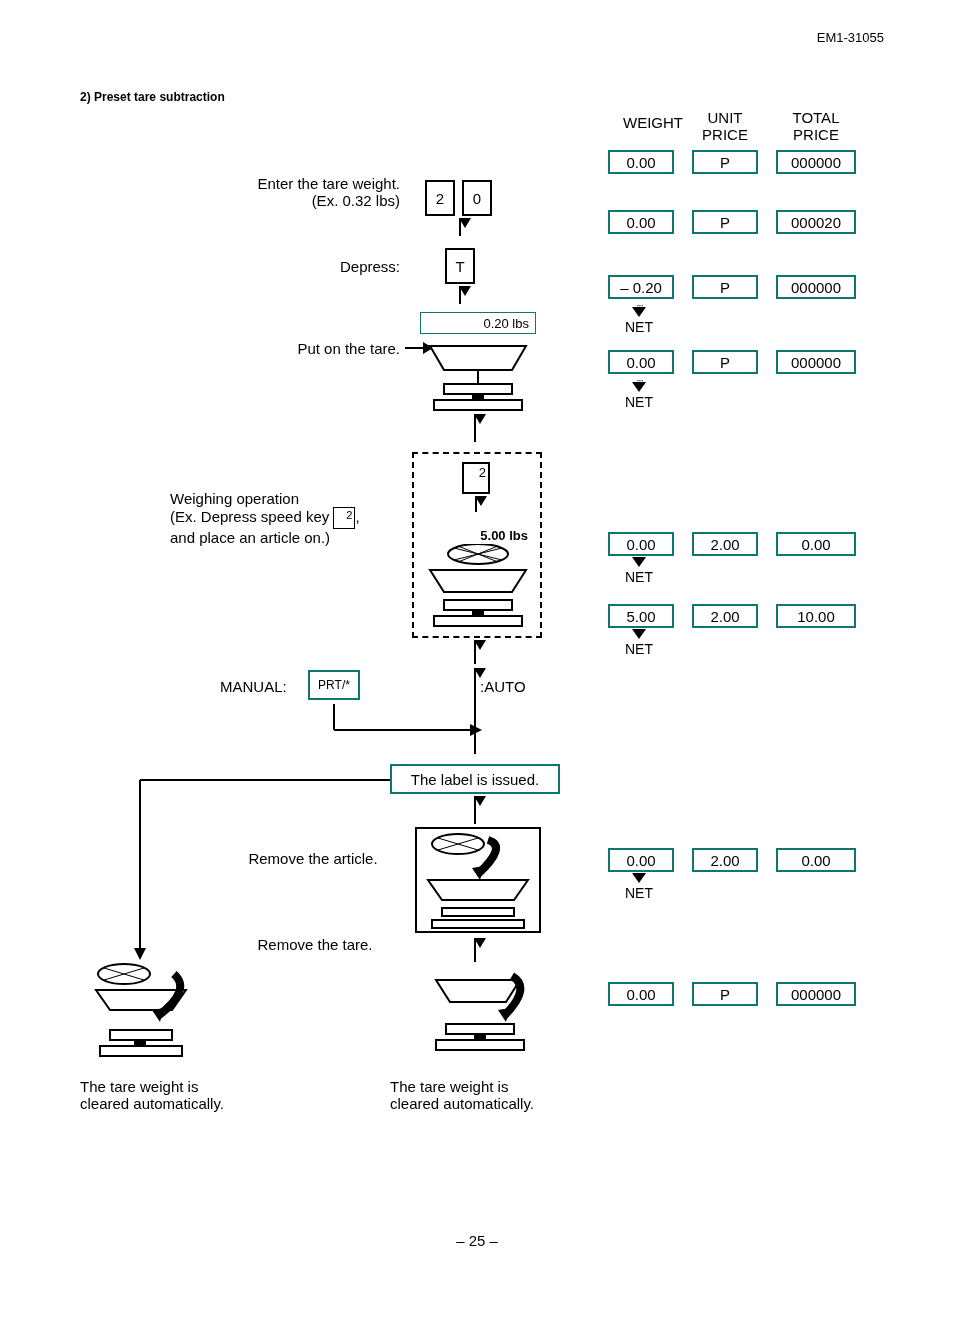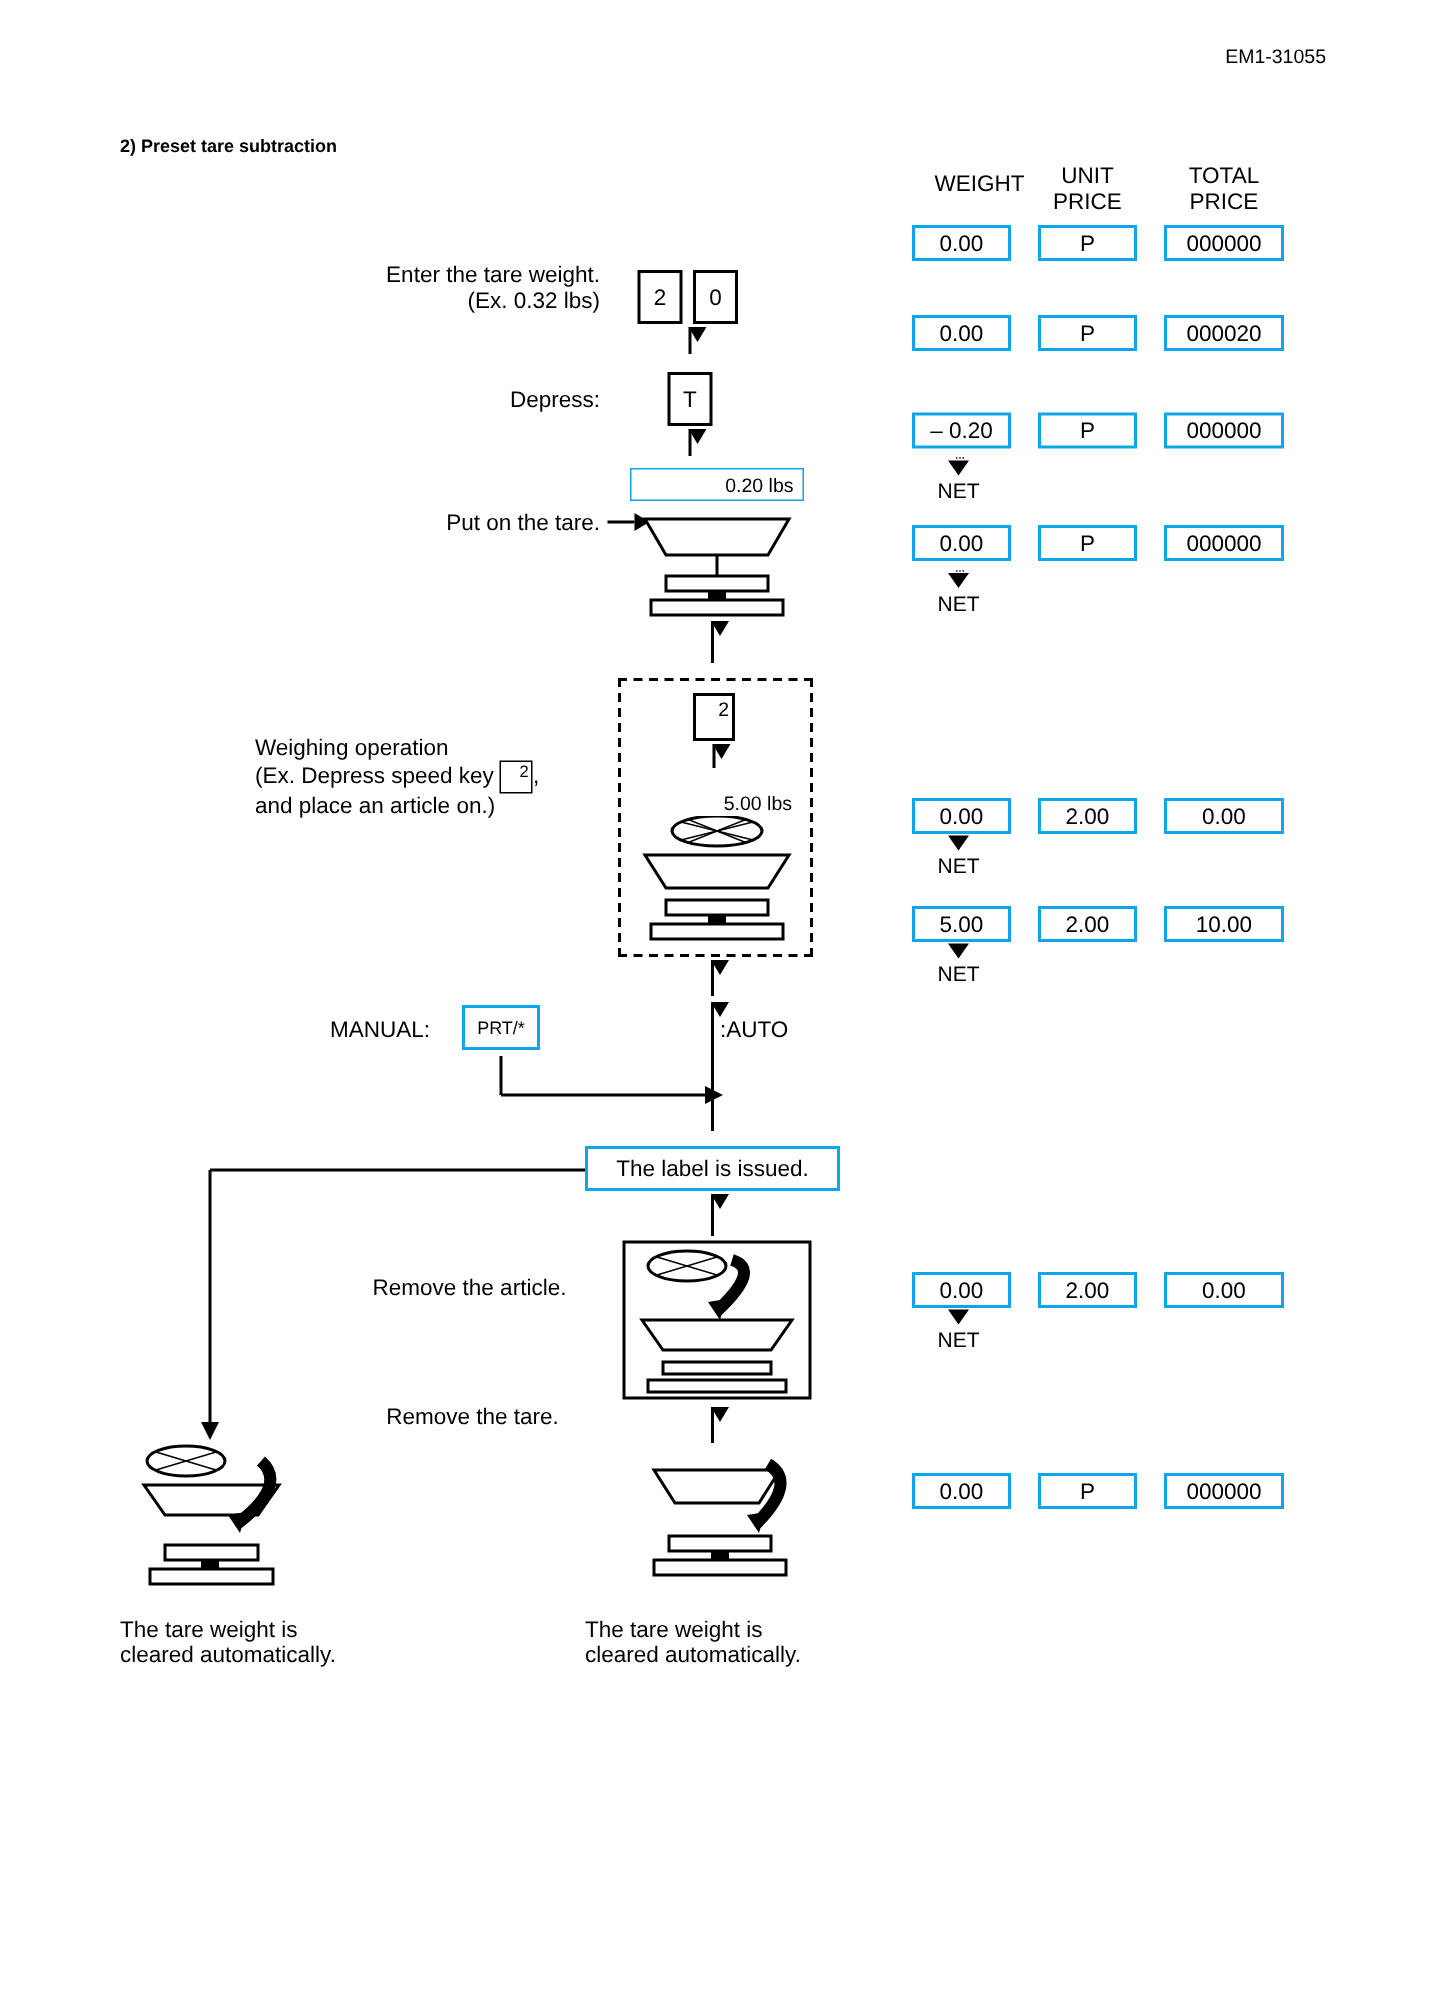--- a/index.html
+++ b/index.html
@@ -12,21 +12,21 @@
     color: #000;
     position: relative;
   }
   .page {
     position: absolute;
     inset: 0;
   }
   
   .abs { position: absolute; }
   .box {
-    border: 2px solid #0ea5e9;
+    border: 2px solid #0f766e;
     background: #fff;
     display: flex;
     align-items: center;
     justify-content: center;
     font-size: 15px;
   }
   .key {
     border: 2px solid #000;
     width: 30px; height: 36px;
     display: inline-flex;
@@ -172,21 +172,21 @@
     <div>Weighing operation</div>
     <div>
       <span>(Ex. Depress speed key </span>
       <span class="smallkey">
           <span>2</span>
         </span><span>,</span>
     </div>
     <div>and place an article on.)</div>
   </div>
 
-  <div class="abs" style="left:420px; top:528px; width:116px; font-size:13px; text-align:right; padding-right:8px;">5.00 lbs</div>
+  <div class="abs" style="left:420px; top:528px; width:116px; font-size:13px; text-align:right; padding-right:8px;font-weight:bold;">5.00 lbs</div>
   <svg class="abs" style="left:420px; top:544px;" width="116" height="90">
     <ellipse cx="58" cy="10" rx="30" ry="10" fill="#fff" stroke="#000" stroke-width="2"></ellipse>
     <line x1="34" y1="4" x2="82" y2="16" stroke="#000"></line>
       <line x1="38" y1="2" x2="78" y2="18" stroke="#000"></line>
     <line x1="82" y1="4" x2="34" y2="16" stroke="#000"></line>
       <line x1="78" y1="2" x2="38" y2="18" stroke="#000"></line>
     <polygon points="10,26 106,26 92,48 24,48" fill="#fff" stroke="#000" stroke-width="2"></polygon>
     <rect x="24" y="56" width="68" height="10" fill="#fff" stroke="#000" stroke-width="2"></rect>
     <rect x="14" y="72" width="88" height="10" fill="#fff" stroke="#000" stroke-width="2"></rect>
     <rect x="52" y="66" width="12" height="6" fill="#000"></rect>
@@ -305,14 +305,15 @@
     <rect x="22" y="70" width="62" height="10" fill="#fff" stroke="#000" stroke-width="2"></rect>
     <rect x="12" y="86" width="82" height="10" fill="#fff" stroke="#000" stroke-width="2"></rect>
     <rect x="46" y="80" width="12" height="6" fill="#000"></rect>
   </svg>
 
   <div class="abs" style="left:80px; top:1078px; width:200px; white-space:pre-line;">The tare weight is
 cleared automatically.</div>
   <div class="abs" style="left:390px; top:1078px; width:200px; white-space:pre-line;">The tare weight is
 cleared automatically.</div>
 
+  <div class="abs footnote" style="left:0; right:0; top:1232px;">– 25 –</div>
 
 </div>
 
 </body></html>

